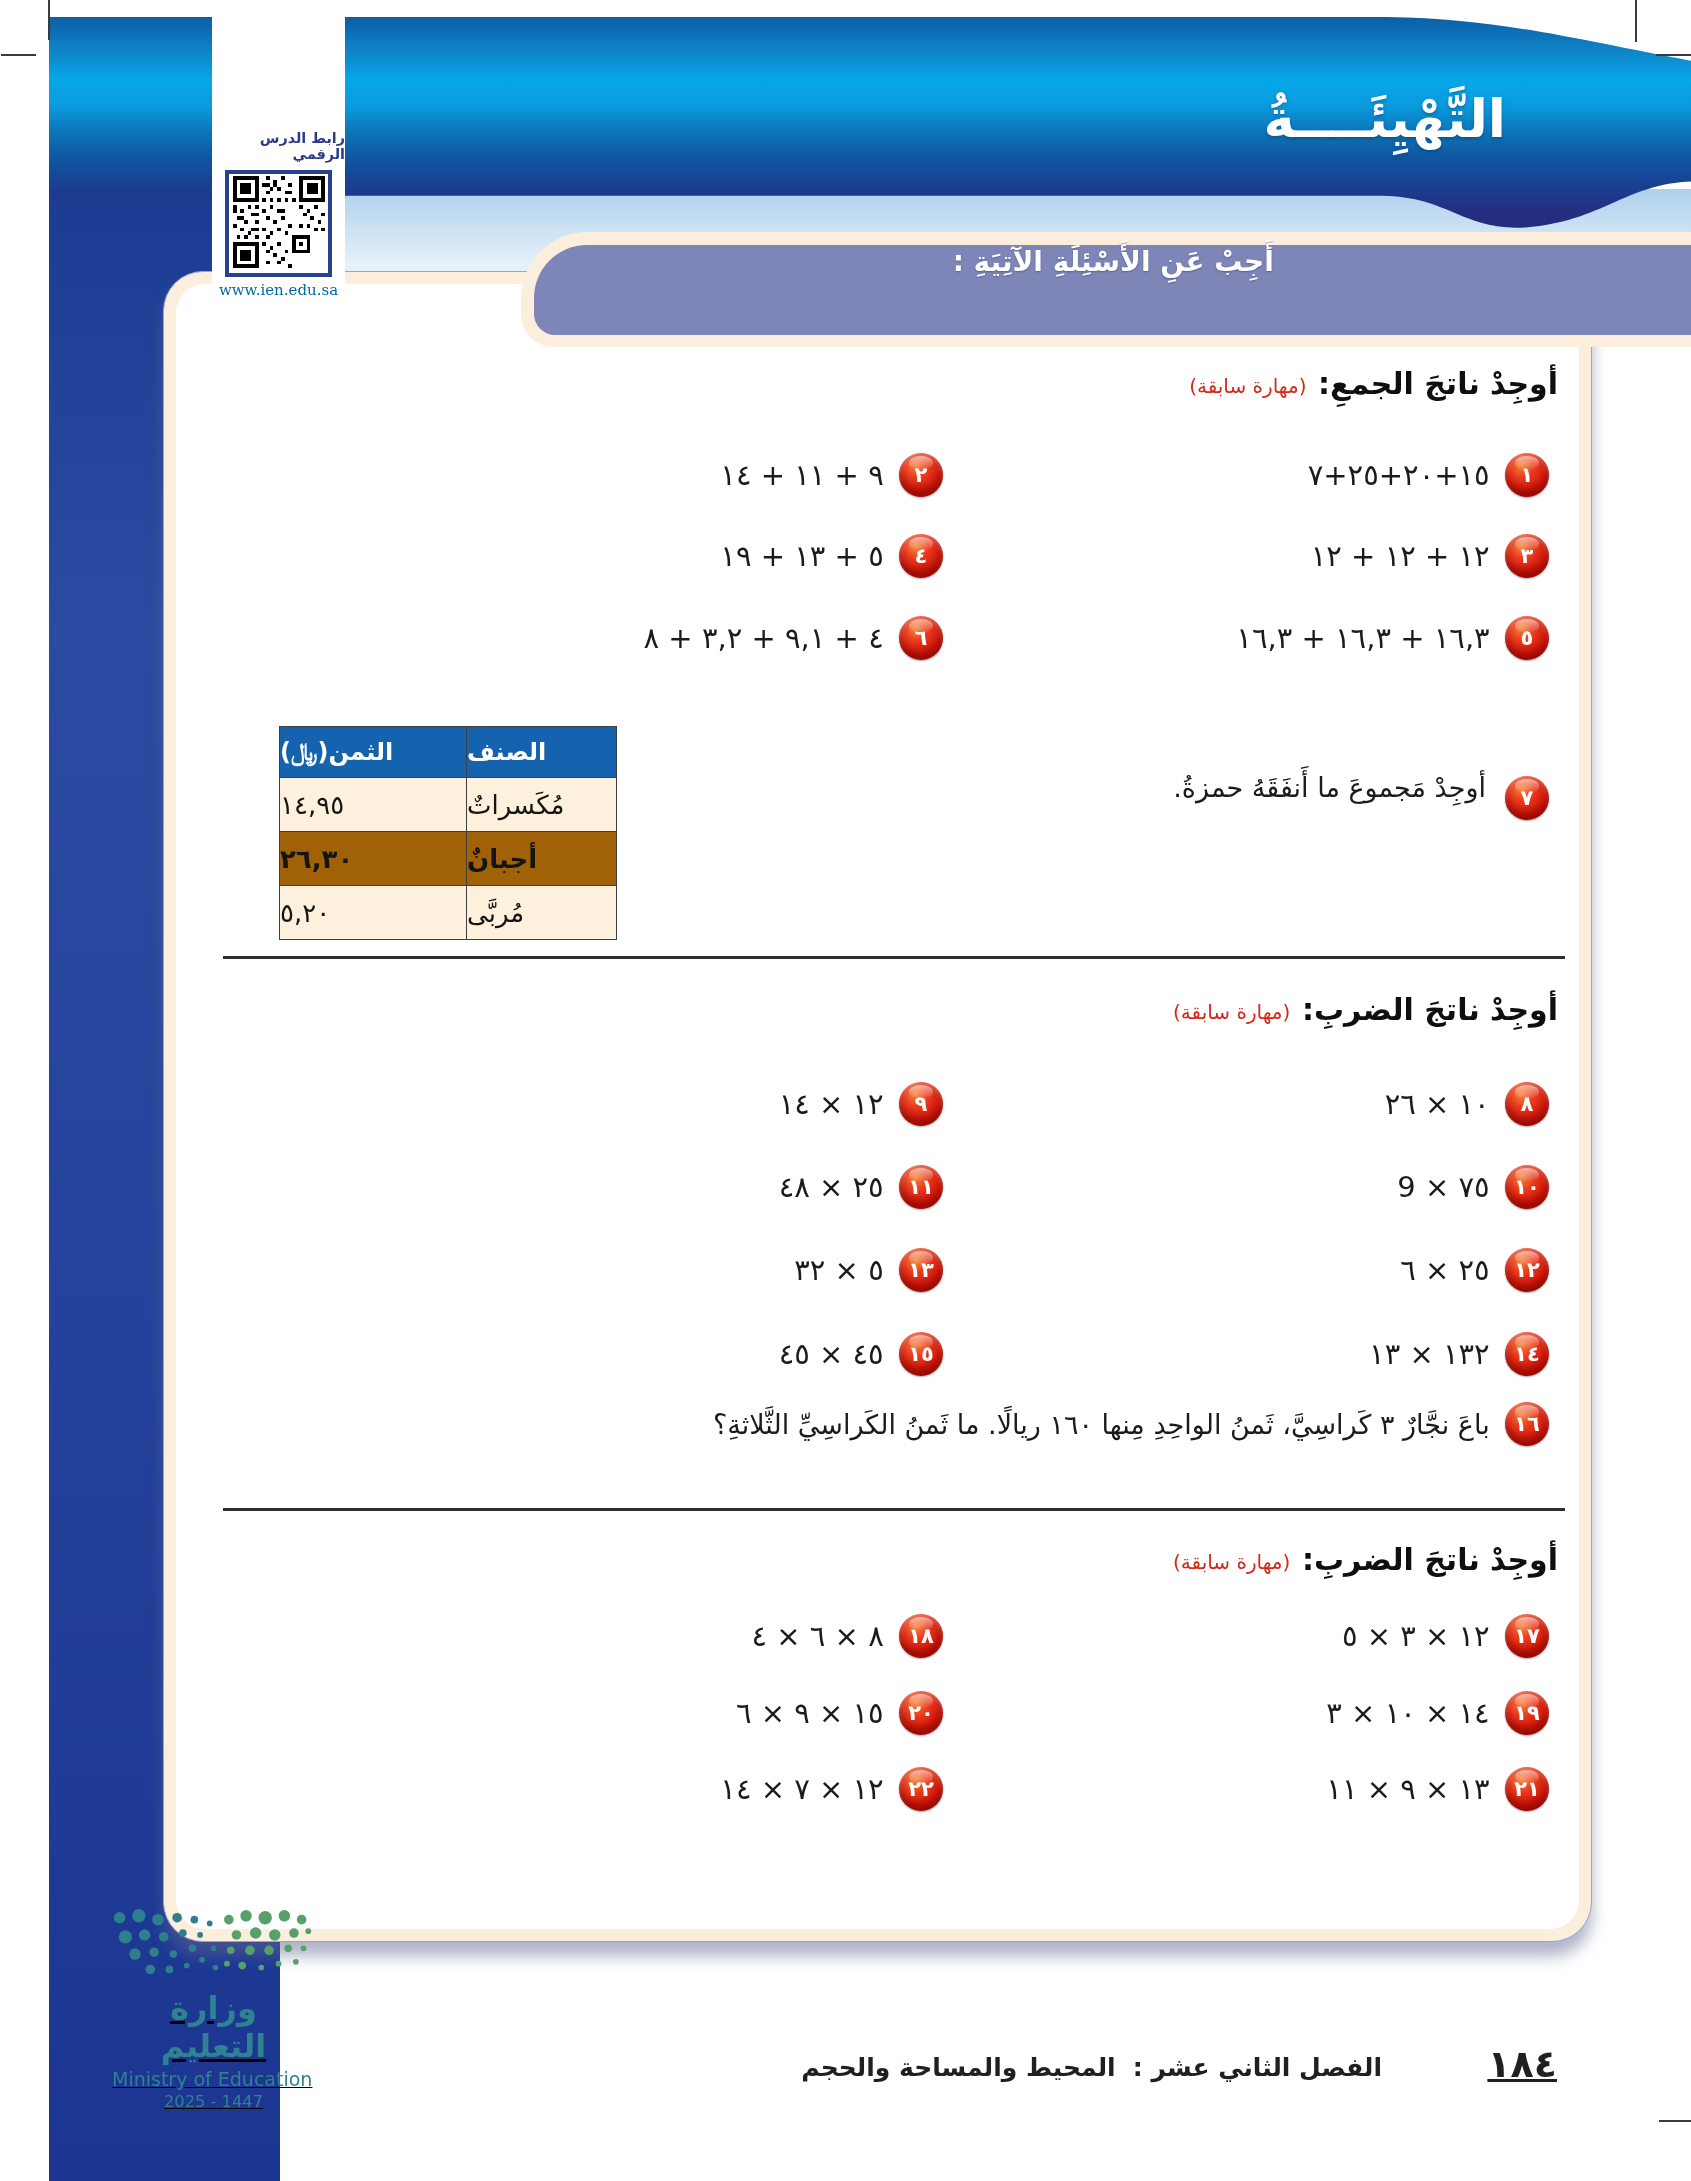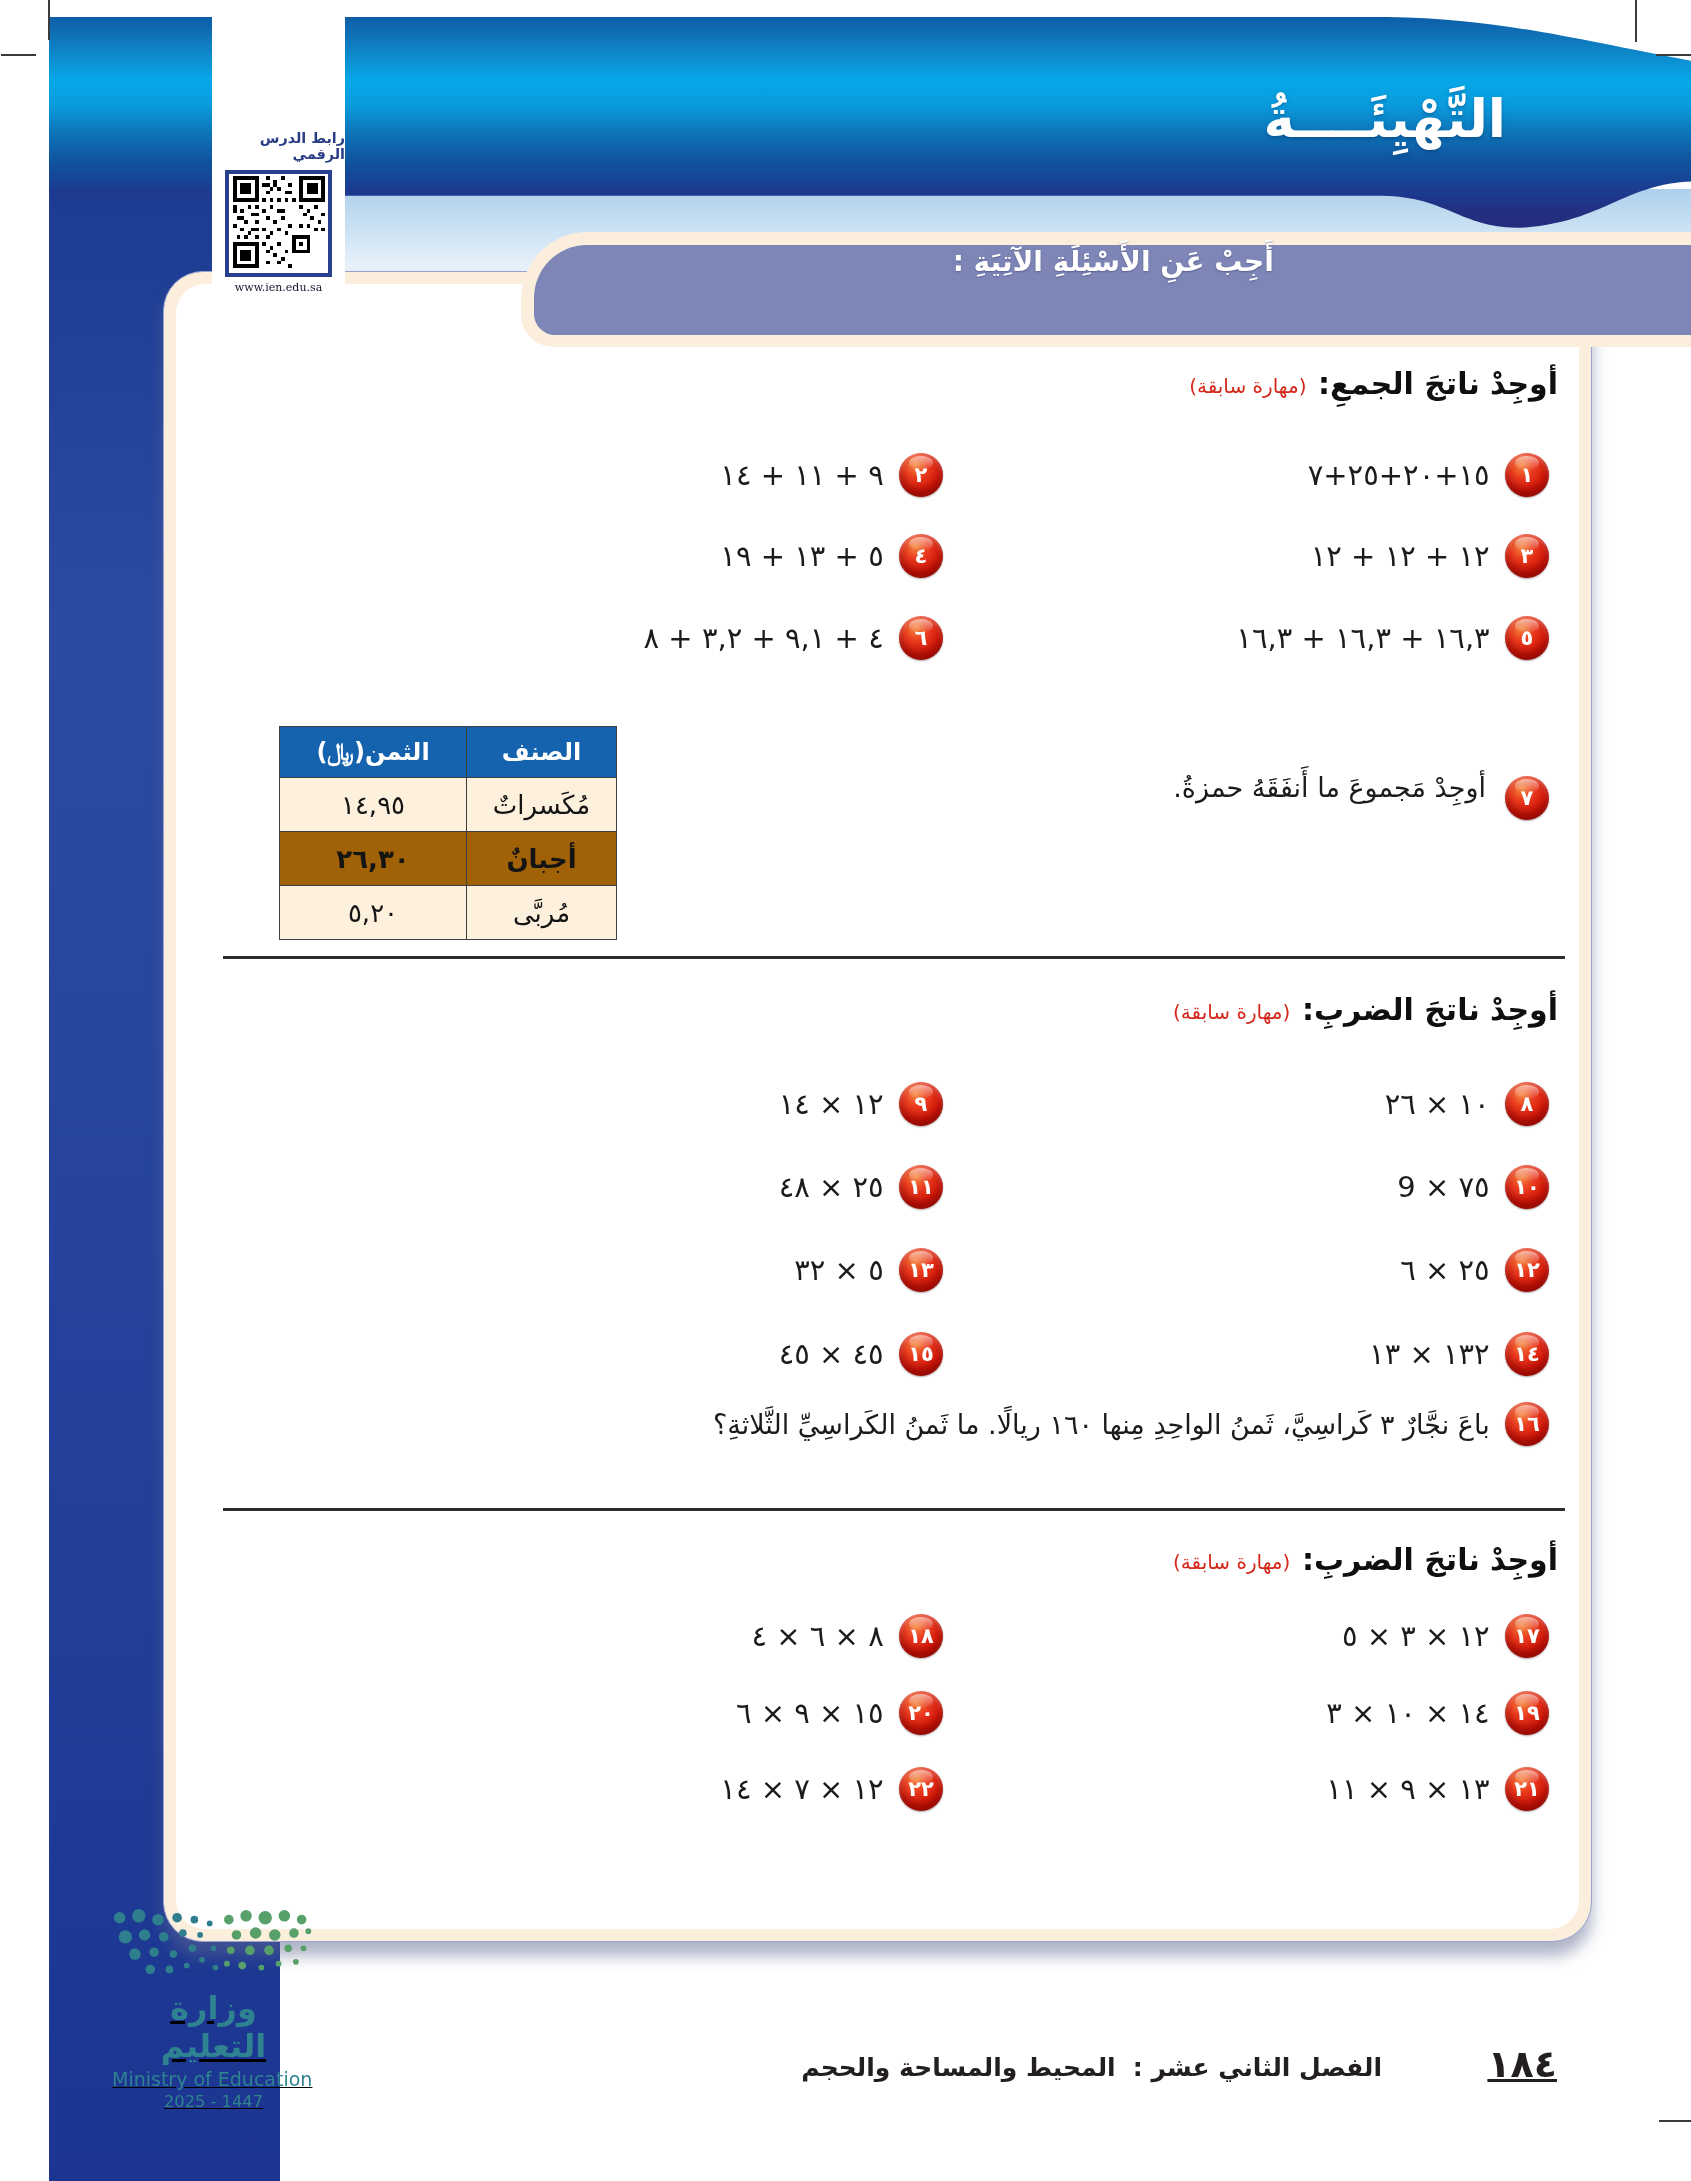--- a/index.html
+++ b/index.html
@@ -16,21 +16,21 @@
 
   .page-title { position:absolute; right:186px; top:88px; z-index:2; color:#fff; font-size:53px; font-weight:bold;
     text-shadow:0 1.9px 3.8px rgba(0,40,90,.35); letter-spacing:1px; }
 
   
   .qr-panel { position:absolute; left:212px; top:17px; width:133px; height:287px; background:#fff; z-index:6;
     display:flex; flex-direction:column; align-items:center; }
   .qr-label { margin-top:113px; font-size:14.3px; font-weight:bold; color:#2a3c85; }
   .qr-box { margin-top:7.6px; border:4.8px solid #27418f; background:#fff; padding:2.9px; width:107px; height:107px; }
   .qr-box svg { display:block; width:92px; height:92px; shape-rendering:crispEdges; }
-  .qr-url { margin-top:4px; font-size:11px; color:#0f172a; font-family:"DejaVu Serif", serif; direction:ltr; }
+  .qr-url { margin-top:4px; font-size:15px; color:#0369a1; font-family:"DejaVu Serif", serif; direction:ltr; }
 
   
   .card { position:absolute; left:163px; top:271px; width:1429px; height:1671px; background:#fceedd;
     border:1.9px solid #9aa3cf; border-radius:40px; z-index:2;
     box-shadow:0 13.4px 15.3px rgba(95,105,145,.5); }
   .card-inner { position:absolute; left:12.4px; top:12.4px; right:12.4px; bottom:12.4px; background:#fff; border-radius:29px; }
 
   
   .banner-outer { position:absolute; left:521px; top:232px; width:1171px; height:115px; background:#fceedd;
     border-radius:67px 0 0 32.5px; z-index:3; }
@@ -51,21 +51,21 @@
     display:flex; align-items:center; justify-content:center; color:#fff; font-size:21px; font-weight:bold; }
   .num-circle::before { content:""; position:absolute; left:22%; top:7%; width:56%; height:32%;
     background:linear-gradient(180deg, rgba(255,255,255,.55), rgba(255,255,255,0)); border-radius:50%; }
   .expr { font-size:29px; color:#1b1b1b; white-space:nowrap; }
   .word-text { font-size:27px; color:#1b1b1b; white-space:nowrap; }
   .q7-lines { position:absolute; right:206px; top:760px; z-index:4; width:899px; text-align:right; }
   .q7-lines .word-text { display:block; line-height:55px; white-space:normal; }
 
   
   .price-table { position:absolute; left:279px; top:726px; z-index:4; border-collapse:collapse; }
-  .price-table th, .price-table td { border:1.9px solid #3f3f3f; text-align:center; vertical-align:middle; }
+  .price-table th, .price-table td { border:1.9px solid #3f3f3f; text-align:left; vertical-align:middle; }
   .price-table th { background:#1563ae; color:#fff; font-size:24px; font-weight:bold; height:51px; }
   .price-table td { font-size:26px; color:#141414; height:54px; }
   .col-item { width:150px; }
   .col-price { width:187px; }
   .row-cream td { background:#fdf0dc; }
   .row-white td { background:#a16207;font-weight:bold; }
 
   .divider { position:absolute; left:223px; width:1342px; height:2.9px; background:#2e2e2e; z-index:4; }
 
   

